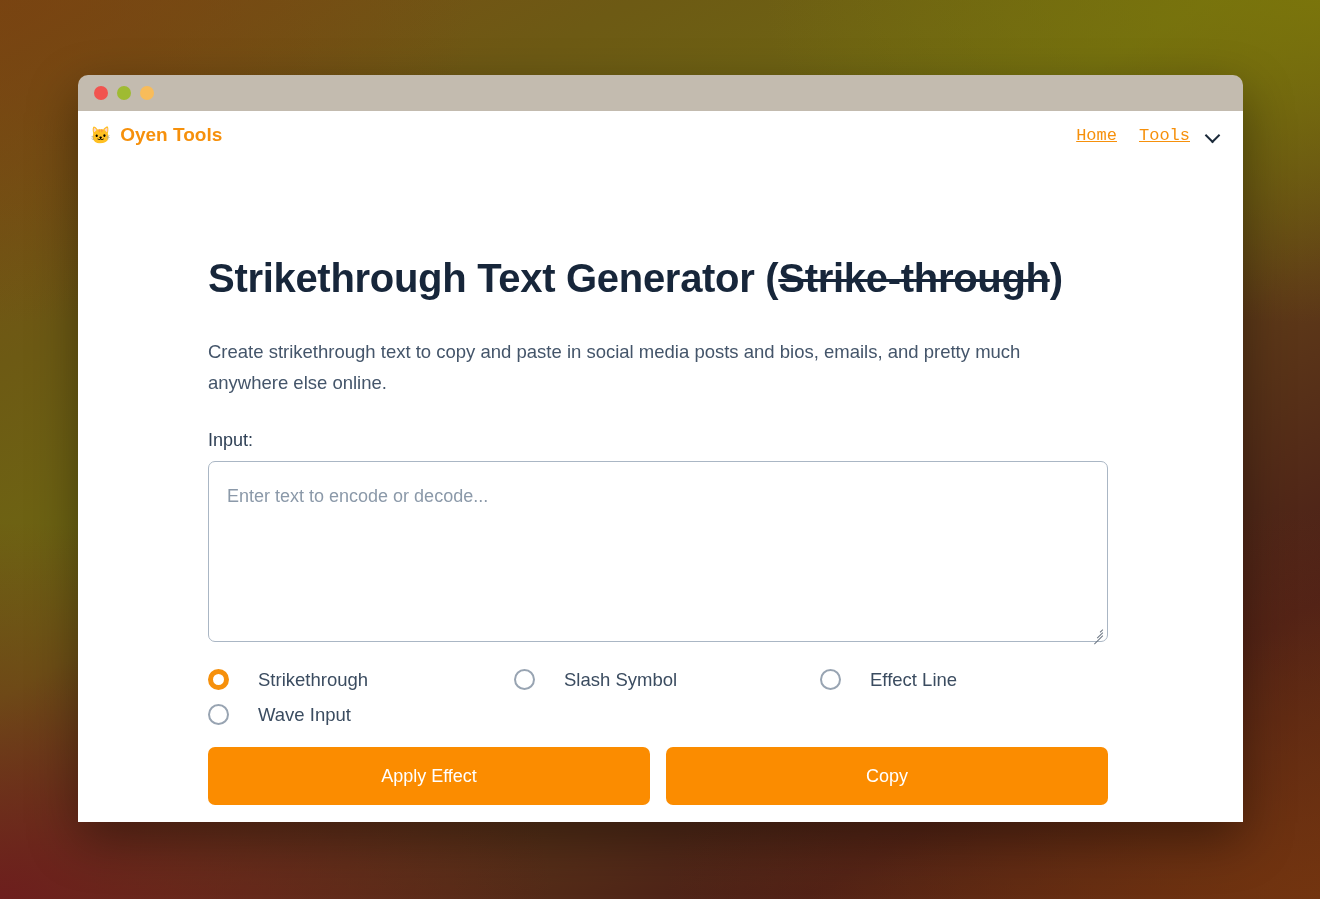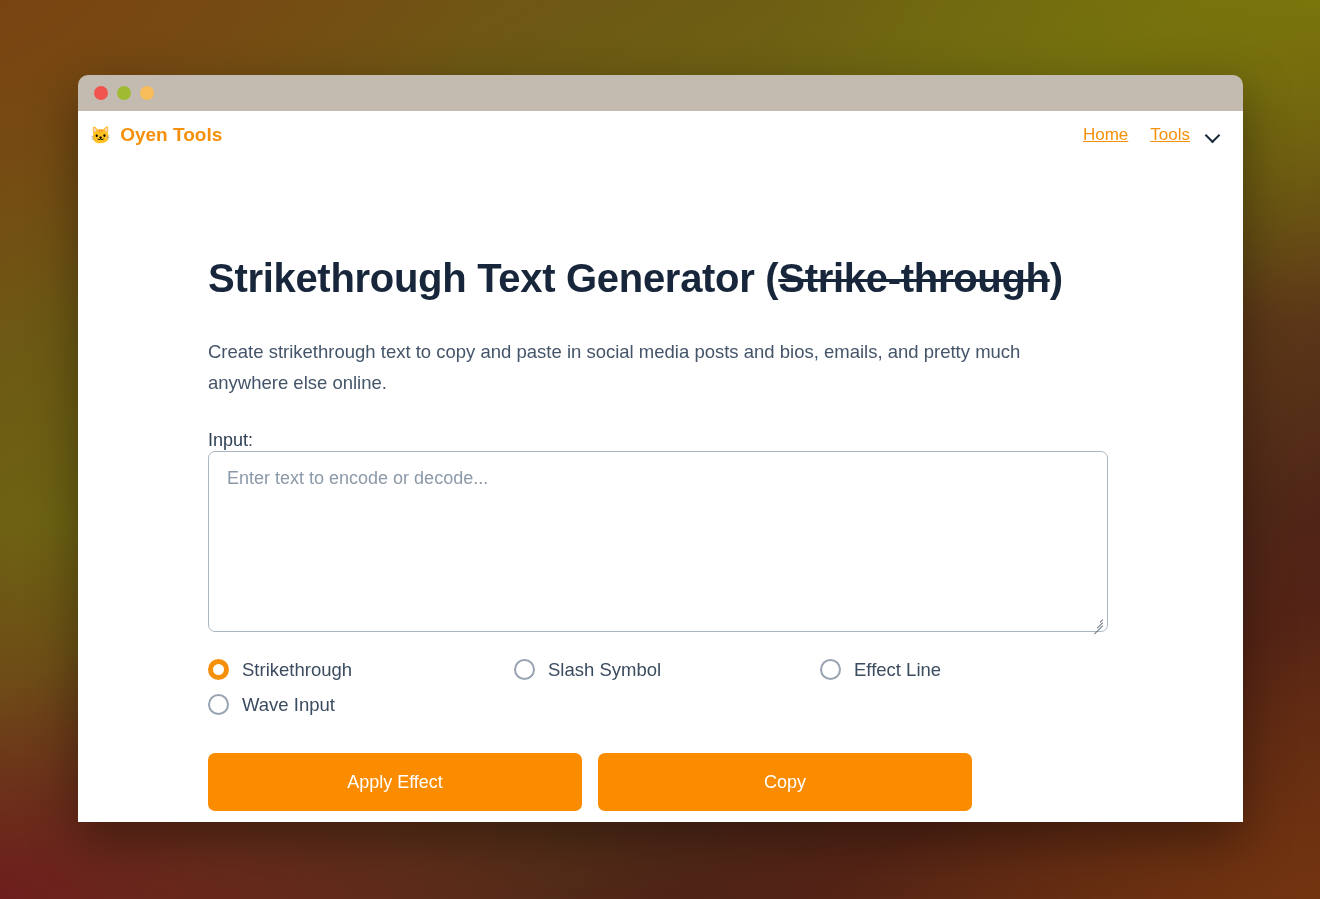--- a/index.html
+++ b/index.html
@@ -80,21 +80,21 @@
   #brand {
     display: flex;
     align-items: center;
     gap: 9px;
     font-size: 19px;
     font-weight: bold;
     color: #f6900b;
     padding-left: 6px;
   }
   #brand .emoji { font-size: 17px; line-height: 1; }
-  #nav { display: flex; align-items: center; gap: 22px; }
+  #nav { display: flex; align-items: center; gap: 22px; font-family: Liberation Mono, monospace; }
   #nav .navlink {
     font-size: 17px;
     color: #f6900b;
   }
   #nav .chev {
     display: inline-block;
     width: 15px;
     height: 15px;
     position: relative;
     margin-left: -6px;
@@ -128,30 +128,30 @@
     font-size: 18.5px;
     color: #44556a;
     line-height: 1.65;
     margin: 37px 0 0 0;
     max-width: 890px;
   }
 
   #input-label {
     font-size: 18px;
     color: #2f4055;
-    margin: 32px 0 0 0;
+    margin: 32px 0 10px 0;
   }
 
   #textarea-wrap { position: relative; width: 900px; }
   #input-textarea {
     width: 900px;
     height: 181px;
     border: 1.4px solid #aab6c4;
     border-radius: 7px;
-    padding: 16px 18px;
+    padding: 24px 18px;
     font-size: 18px;
     font-family: "Liberation Sans", sans-serif;
     color: #2f4055;
     resize: none;
     outline: none;
     background: #fff;
   }
   #input-textarea::placeholder { color: #8b99a9; }
   #resize-grip {
     position: absolute;
@@ -192,26 +192,27 @@
     background: #fff;
     flex: 0 0 auto;
   }
   .radio.checked {
     border: 5.5px solid #f6900b;
     background: #fff;
   }
   .option-label {
     font-size: 18.5px;
     color: #3b4c60;
+    margin-left: 16px;
   }
 
   
   #actions {
-    width: 764px;
-    margin-top: 31px;
+    width: 900px;
+    margin-top: 15px;
     display: flex;
     gap: 16px;
   }
   .action-btn {
     flex: 1;
     height: 58px;
     border: none;
     border-radius: 7px;
     background: #fb8c00;
     color: #ffffff;

